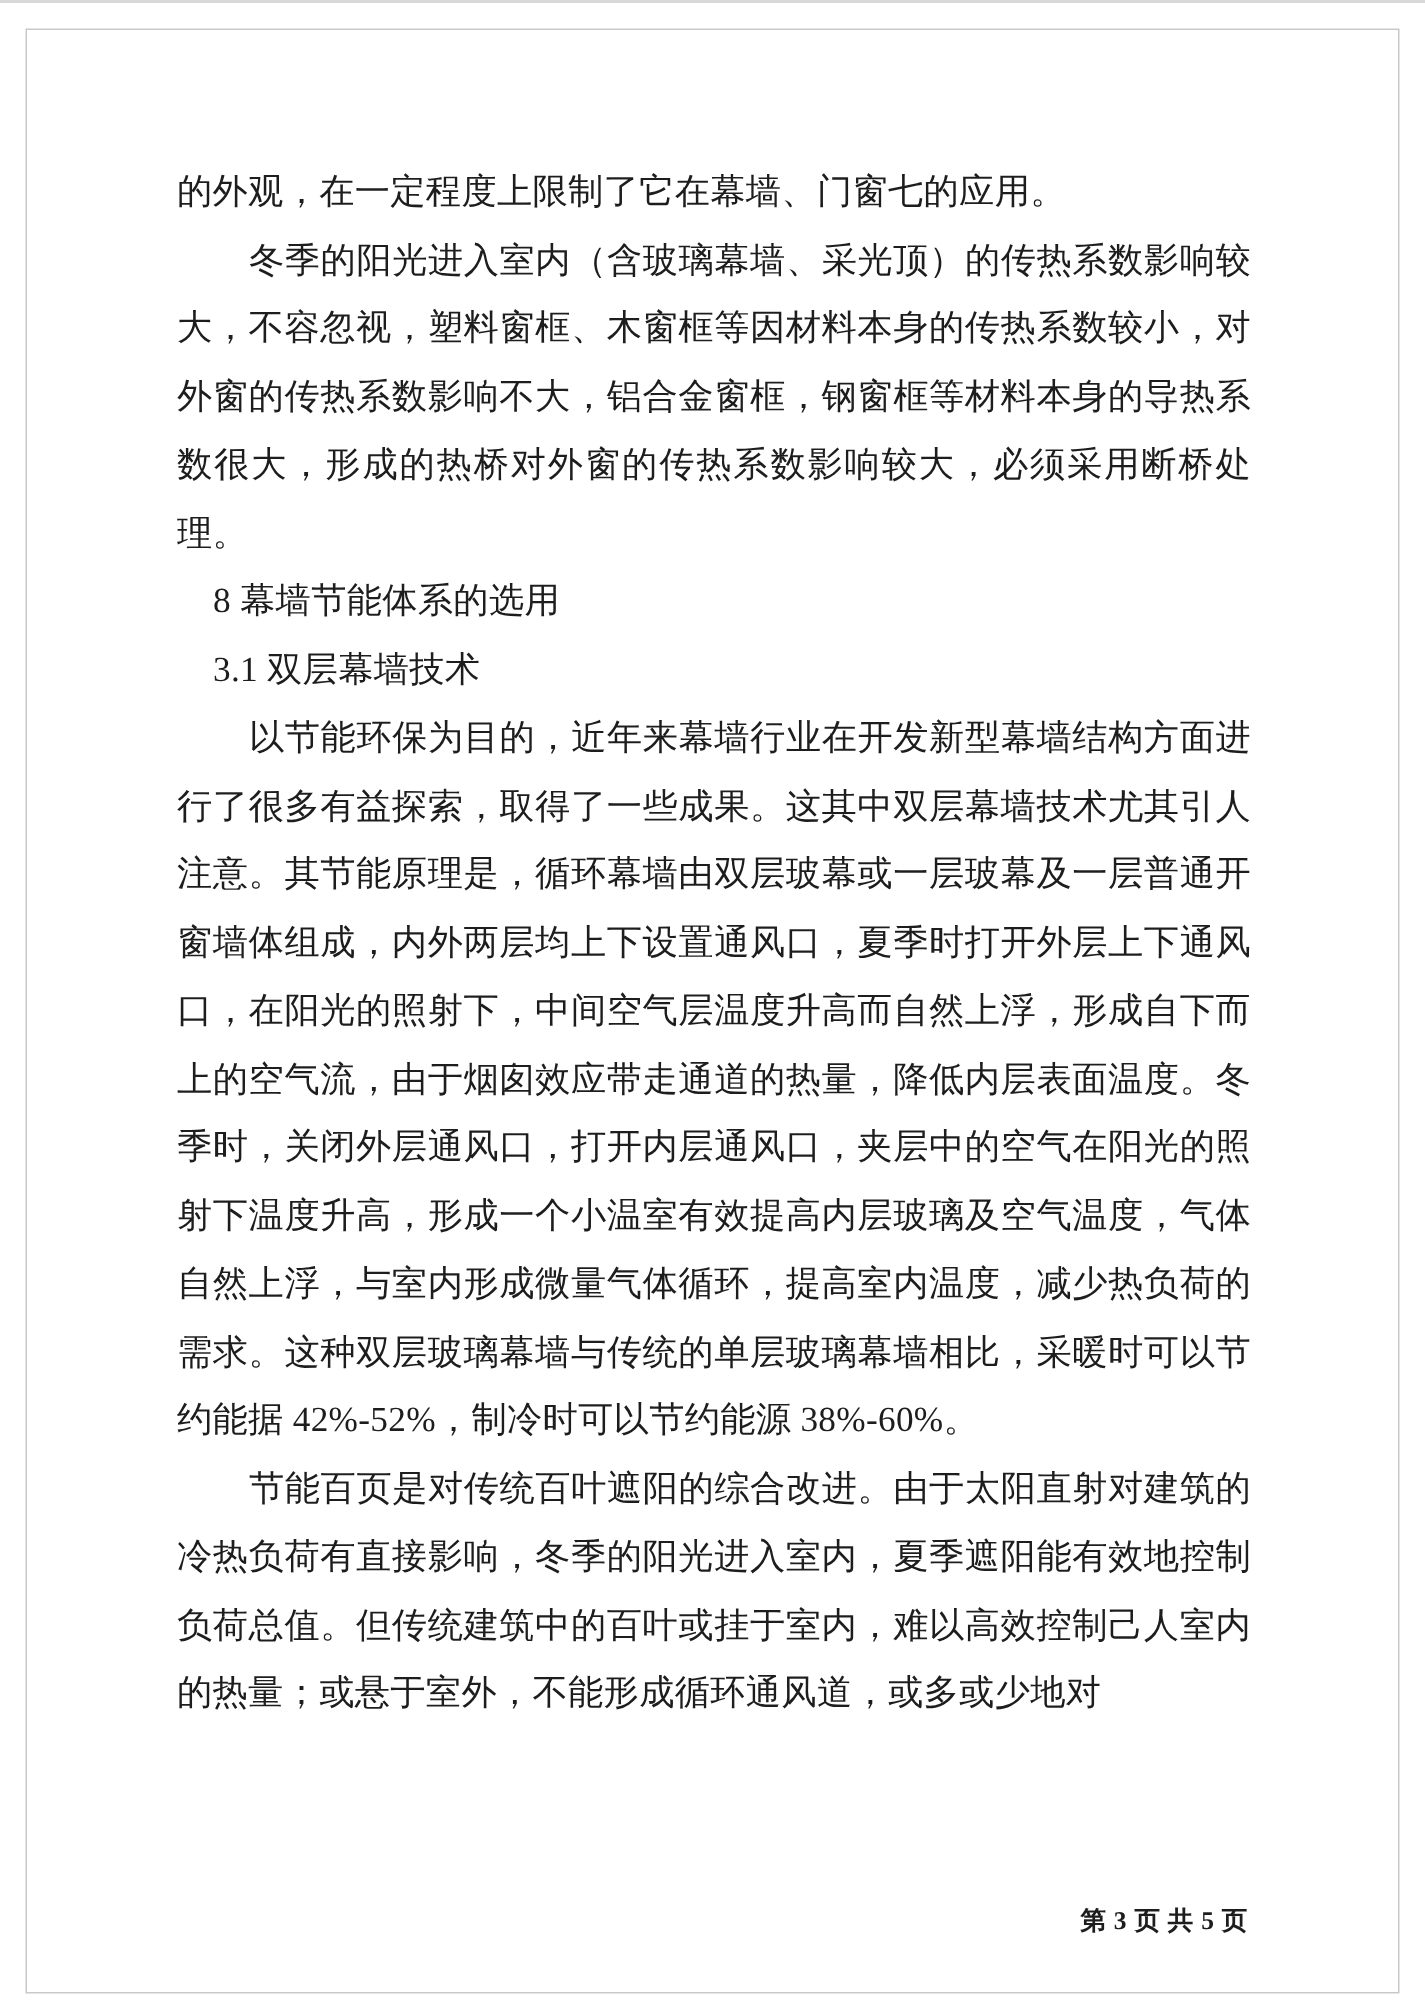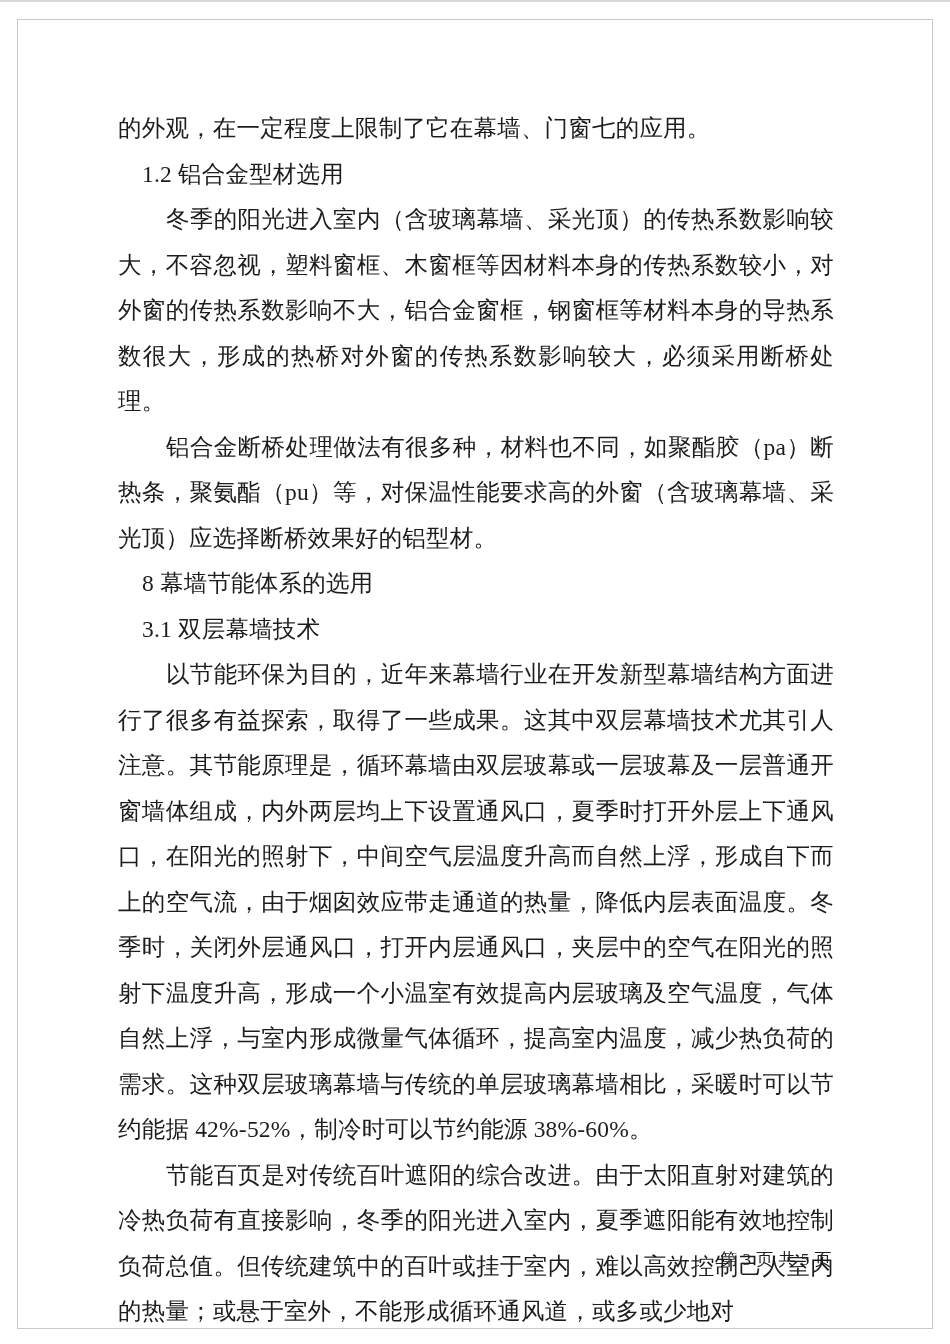--- a/index.html
+++ b/index.html
@@ -46,38 +46,37 @@
   }
   .indent-2 {
     text-indent: 48px;
   }
   .indent-1 {
     text-indent: 24px;
   }
   .footer {
     position: absolute;
     right: 118px;
-    bottom: 75px;
+    bottom: 54px;
     font-size: 17px;
     color: #1d1d1d;
     letter-spacing: 0.5px;
     font-family: "Liberation Serif", "DejaVu Serif", serif;
+    font-weight: bold;
   }
 </style>
 </head>
 <body>
 
 <div class="page">
   <div class="page-border"></div>
 
   <div class="content">
     <p class="para">的外观，在一定程度上限制了它在幕墙、门窗七的应用。</p>
-    <p class="para indent-1">1.2 铝合金型材选用</p>
     <p class="para indent-2">冬季的阳光进入室内（含玻璃幕墙、采光顶）的传热系数影响较大，不容忽视，塑料窗框、木窗框等因材料本身的传热系数较小，对外窗的传热系数影响不大，铝合金窗框，钢窗框等材料本身的导热系数很大，形成的热桥对外窗的传热系数影响较大，必须采用断桥处理。</p>
-    <p class="para indent-2">铝合金断桥处理做法有很多种，材料也不同，如聚酯胶（pa）断热条，聚氨酯（pu）等，对保温性能要求高的外窗（含玻璃幕墙、采光顶）应选择断桥效果好的铝型材。</p>
     <p class="para indent-1">8 幕墙节能体系的选用</p>
     <p class="para indent-1">3.1 双层幕墙技术</p>
     <p class="para indent-2">以节能环保为目的，近年来幕墙行业在开发新型幕墙结构方面进行了很多有益探索，取得了一些成果。这其中双层幕墙技术尤其引人注意。其节能原理是，循环幕墙由双层玻幕或一层玻幕及一层普通开窗墙体组成，内外两层均上下设置通风口，夏季时打开外层上下通风口，在阳光的照射下，中间空气层温度升高而自然上浮，形成自下而上的空气流，由于烟囱效应带走通道的热量，降低内层表面温度。冬季时，关闭外层通风口，打开内层通风口，夹层中的空气在阳光的照射下温度升高，形成一个小温室有效提高内层玻璃及空气温度，气体自然上浮，与室内形成微量气体循环，提高室内温度，减少热负荷的需求。这种双层玻璃幕墙与传统的单层玻璃幕墙相比，采暖时可以节约能据 42%-52%，制冷时可以节约能源 38%-60%。</p>
     <p class="para indent-2">节能百页是对传统百叶遮阳的综合改进。由于太阳直射对建筑的冷热负荷有直接影响，冬季的阳光进入室内，夏季遮阳能有效地控制负荷总值。但传统建筑中的百叶或挂于室内，难以高效控制己人室内的热量；或悬于室外，不能形成循环通风道，或多或少地对</p>
   </div>
 
   <div class="footer">第 3 页 共 5 页</div>
 </div>
 
 </body></html>

